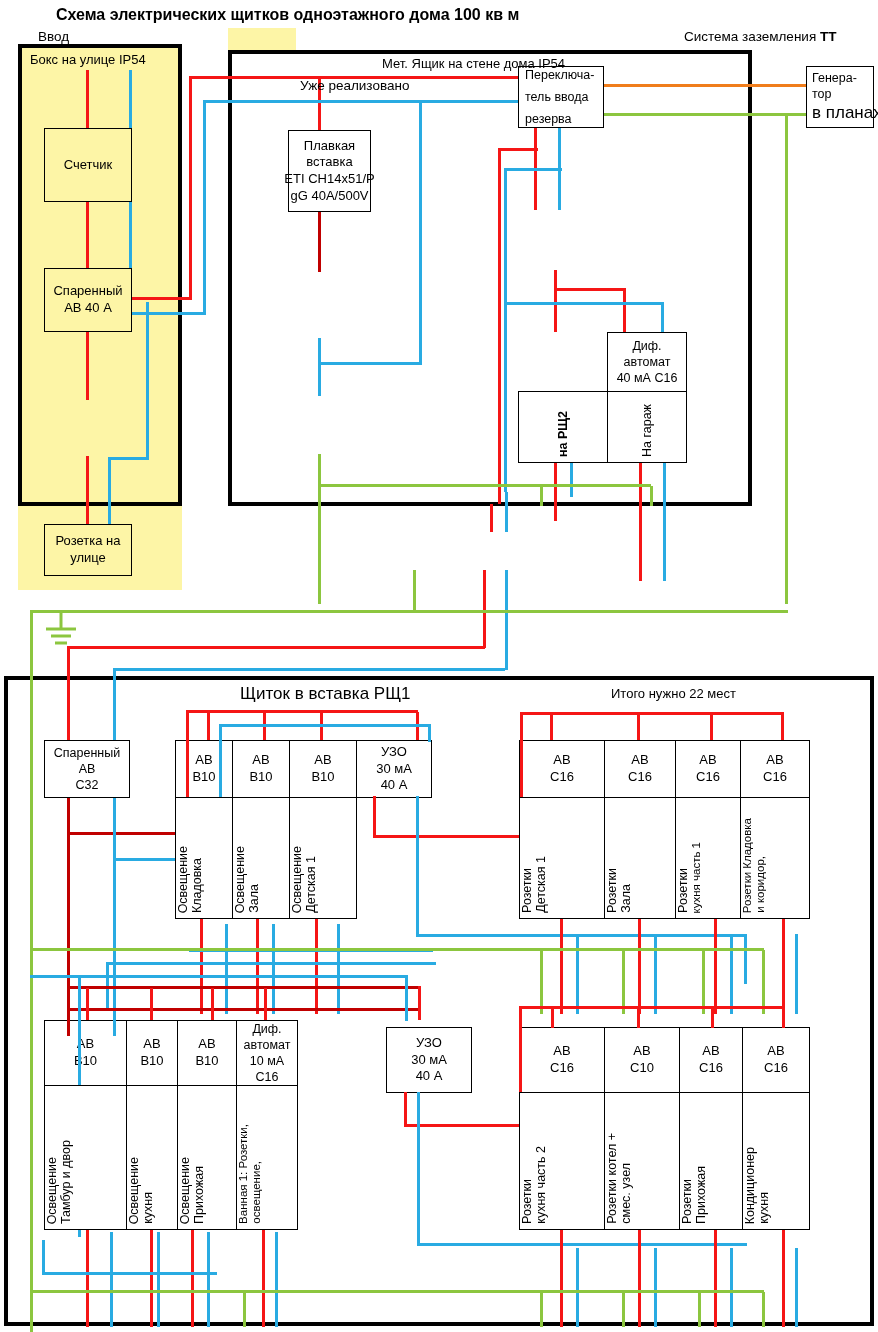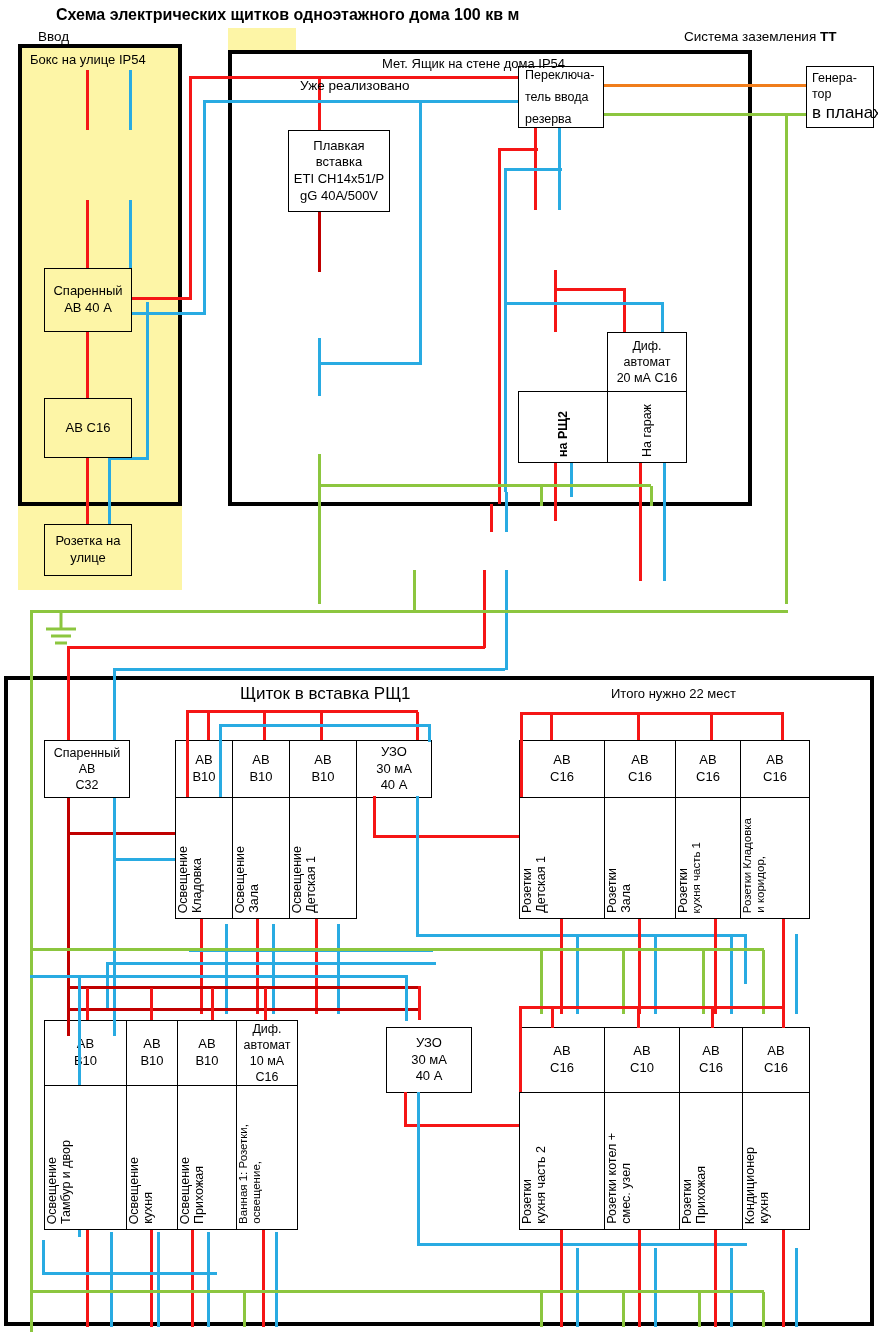--- a/index.html
+++ b/index.html
@@ -60,46 +60,46 @@
   <div class="w wb" style="left:129px;top:70px;width:3px;height:60px;"></div>
   <div class="w wr" style="left:86px;top:200px;width:3px;height:70px;"></div>
   <div class="w wb" style="left:129px;top:200px;width:3px;height:70px;"></div>
   <div class="w wr" style="left:86px;top:330px;width:3px;height:70px;"></div>
   <div class="w wr" style="left:86px;top:456px;width:3px;height:70px;"></div>
 
   <div class="w wb" style="left:146px;top:302px;width:3px;height:158px;"></div>
   <div class="w wb" style="left:108px;top:457px;width:41px;height:3px;"></div>
   <div class="w wb" style="left:108px;top:457px;width:3px;height:69px;"></div>
 
+  <div class="box" style="left:44px;top:128px;width:88px;height:74px;background:#fdf5a6;">
+    <span class="ln">Счетчик</span>
+  </div>
   <div class="box" style="left:44px;top:268px;width:88px;height:64px;background:#fdf5a6;">
     <span class="ln">Спаренный</span>
     <span class="ln">АВ 40 А</span>
-  </div>
-  <div class="box" style="left:44px;top:398px;width:88px;height:60px;background:#fdf5a6;">
-    <span class="ln">АВ С16</span>
   </div>
   <div class="box" style="left:44px;top:524px;width:88px;height:52px;background:#fdf5a6;">
     <span class="ln">Розетка на</span>
     <span class="ln">улице</span>
   </div>
 
   <div class="panel" style="left:228px;top:50px;width:524px;height:456px;"></div>
   <div class="lbl" style="left:382px;top:56px;font-size:13px;">Мет. Ящик на стене дома IP54</div>
 
   <div class="w wr" style="left:189px;top:76px;width:330px;height:3px;"></div>
   <div class="w wr" style="left:189px;top:76px;width:3px;height:224px;"></div>
   <div class="w wr" style="left:130px;top:297px;width:62px;height:3px;"></div>
   <div class="w wr" style="left:318px;top:78px;width:3px;height:54px;"></div>
 
   <div class="w wb" style="left:203px;top:100px;width:330px;height:3px;"></div>
   <div class="w wb" style="left:203px;top:100px;width:3px;height:214px;"></div>
   <div class="w wb" style="left:130px;top:312px;width:76px;height:3px;"></div>
   <div class="w wb" style="left:419px;top:100px;width:3px;height:262px;"></div>
 
-  <div class="box" style="left:288px;top:130px;width:102px;height:82px;">
+  <div class="box" style="left:288px;top:130px;width:83px;height:82px;">
     <span class="ln">Плавкая</span>
     <span class="ln">вставка</span>
     <span class="ln">ETI CH14x51/P</span>
     <span class="ln">gG 40A/500V</span>
   </div>
   <div class="w wrd" style="left:318px;top:210px;width:3px;height:62px;"></div>
 
 
   <div class="w wb" style="left:318px;top:338px;width:3px;height:30px;"></div>
   <div class="w wb" style="left:318px;top:362px;width:104px;height:3px;"></div>
@@ -132,21 +132,21 @@
 
   <div class="w wr" style="left:554px;top:270px;width:3px;height:62px;"></div>
   <div class="w wr" style="left:554px;top:288px;width:72px;height:3px;"></div>
   <div class="w wr" style="left:623px;top:288px;width:3px;height:44px;"></div>
   <div class="w wb" style="left:504px;top:302px;width:160px;height:3px;"></div>
   <div class="w wb" style="left:661px;top:302px;width:3px;height:36px;"></div>
 
   <div class="scell" style="position:absolute;left:607px;top:332px;width:80px;height:60px;z-index:30;font-size:12.5px;">
     <span class="ln">Диф.</span>
     <span class="ln">автомат</span>
-    <span class="ln">20 мА С16</span>
+    <span class="ln">40 мА С16</span>
   </div>
   <div class="vcell" style="left:518px;top:391px;width:90px;height:72px;align-items:flex-end;justify-content:center;">
     <span class="vtxt" style="font-weight:bold;">на РЩ2</span>
   </div>
   <div class="vcell" style="left:607px;top:391px;width:80px;height:72px;align-items:flex-end;justify-content:center;">
     <span class="vtxt">На гараж</span>
   </div>
 
   <div class="w wr" style="left:554px;top:461px;width:3px;height:60px;"></div>
   <div class="w wr" style="left:639px;top:461px;width:3px;height:120px;"></div>

